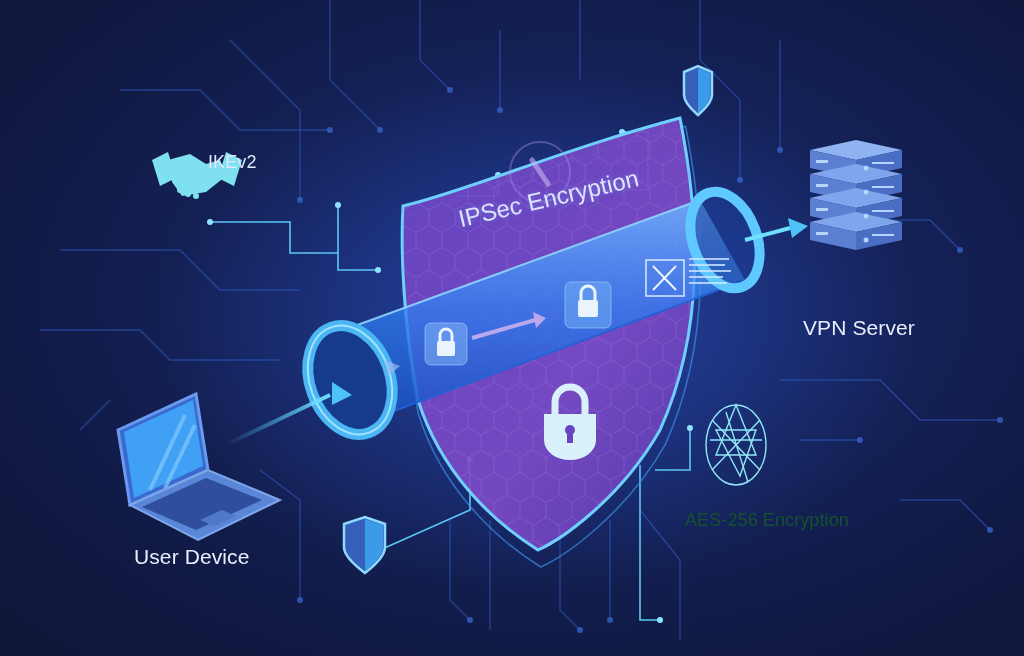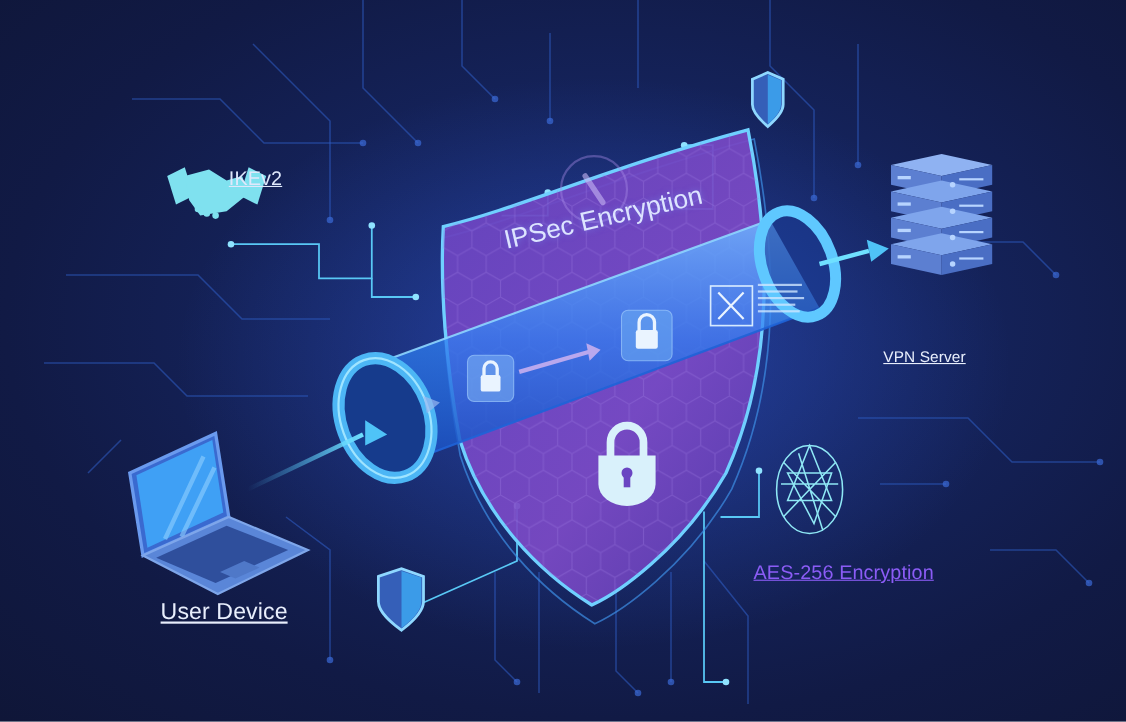--- a/index.html
+++ b/index.html
@@ -6,26 +6,26 @@
   body {
     width: 1024px; height: 656px; overflow: hidden;
     background: radial-gradient(ellipse at 55% 45%, #1c2f7a 0%, #15245e 35%, #111a45 70%, #0f1638 100%);
     font-family: "Liberation Sans", sans-serif;
     position: relative;
   }
   .canvas { position: absolute; inset: 0; }
   svg.scene { position: absolute; left: 0; top: 0; width: 1024px; height: 656px; }
   .label {
     position: absolute; color: #e8eefc; white-space: nowrap;
-    font-family: "Liberation Sans", sans-serif; letter-spacing: 0.1px; text-decoration: underline;
+    font-family: "Liberation Sans", sans-serif; letter-spacing: 0.1px;
   }
   .label.ikev2 { left: 208px; top: 150px; font-size: 18px; line-height: 24px; color: #dfe8fb; }
-  .label.vpn { left: 803px; top: 316px; font-size: 14px; }
-  .label.user { left: 146px; top: 545px; font-size: 21px; }
-  .label.aes { left: 685px; top: 510px; font-size: 18px; color: #8b5cf6; }
+  .label.vpn { left: 803px; top: 316px; font-size: 21px; }
+  .label.user { left: 134px; top: 545px; font-size: 21px; }
+  .label.aes { left: 685px; top: 510px; font-size: 18px; color: #14532d; }
   .ipsec {
     position: absolute; left: 462px; top: 205px; font-size: 24px; color: #dde4ff;
     transform: rotate(-13deg); transform-origin: left bottom;
     text-shadow: 0 0 6px rgba(120,160,255,0.5);
   }
 </style>
 </head>
 <body>
 
 <div class="canvas">

